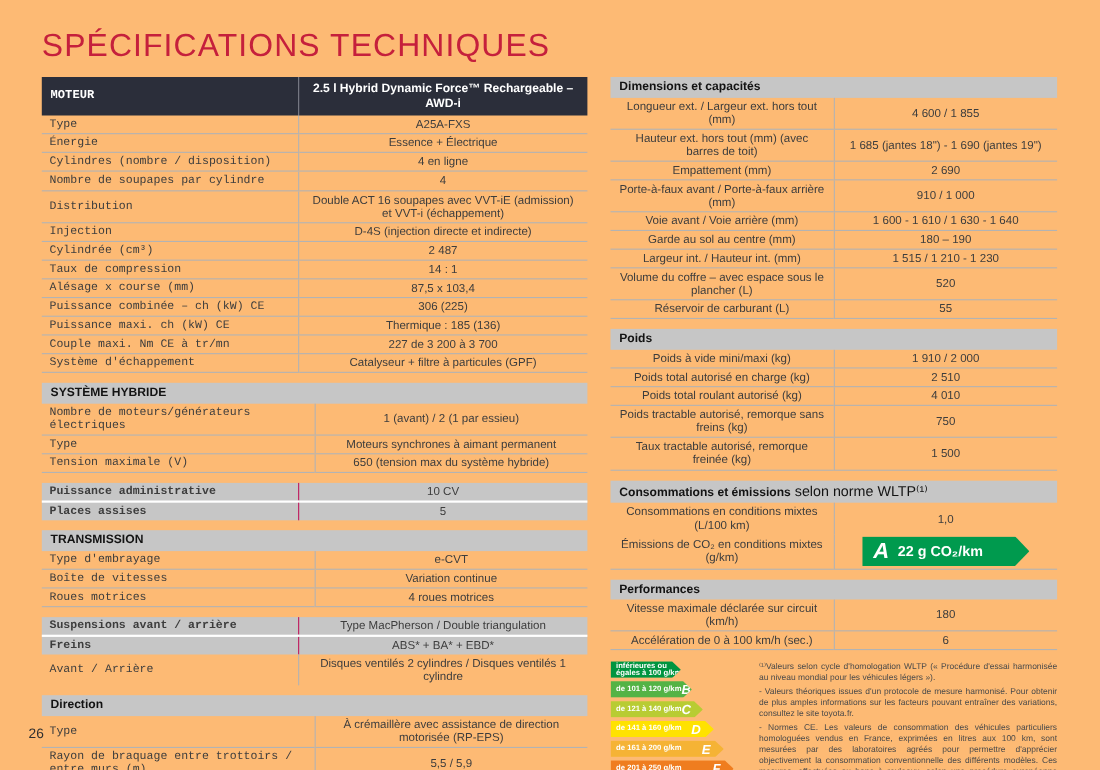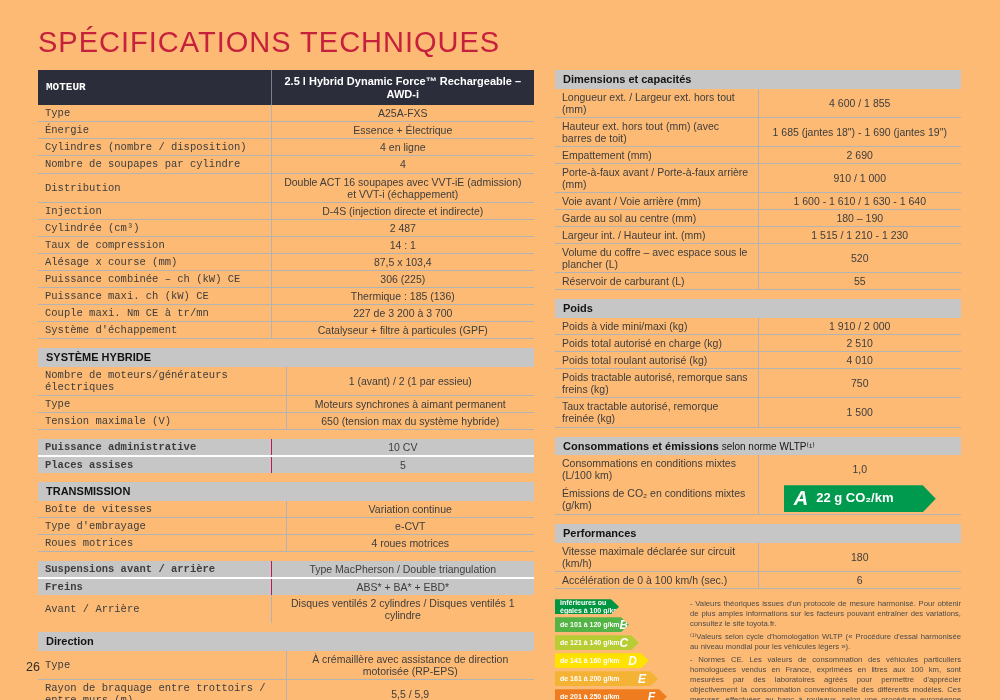--- a/index.html
+++ b/index.html
@@ -11,32 +11,32 @@
     letter-spacing:1px; color:#c5203c; }
 
   .col { position:absolute; top:70px; }
   .col-left  { left:38px;  width:496px; }
   .col-right { left:555px; width:406px; }
 
   table.tbl { width:100%; border-collapse:collapse; table-layout:fixed; border-bottom:1px solid #b3b3b3; }
   table.tbl.nb { border-bottom:none; }
   .tbl td, .tbl th { font-size:10.5px; color:#3d3d3d; padding:2px 7px; line-height:1.15; vertical-align:middle; }
   .col-left  .lab { width:47%;font-family:Liberation Mono, monospace; }
-  .col-right .lab { width:55%; }
+  .col-right .lab { width:55%;text-align:center; }
   .lab { text-align:left; }
   .val { text-align:center; }
   .tbl tbody td.val { border-left:1px solid #b3b3b3; }
   .tbl tbody tr + tr td { border-top:1px solid #b3b3b3; }
 
   .dark-head th { background:#2b2e3a; color:#fff; font-weight:bold; font-size:11px; padding:5px 8px; }
   .dark-head th.val { border-left:1px solid #7c7f8a; }
 
   tr.sect-head td { background:#c6c6c6; color:#131313; font-weight:bold; font-size:11px;
     padding:3px 8px; border-left:none !important; }
-  tr.sect-head .sh-note { font-weight:normal; font-size:10px; }
+  tr.sect-head .sh-note { font-weight:normal; font-size:13px; }
 
   table.gray { border-bottom:none;border-radius:15px; }
   table.gray td { background:#c6c6c6; }
   table.gray td.lab { font-weight:bold; }
   table.gray tbody td.val { border-left:1px solid #be185d; }
   table.gray tbody tr + tr td { border-top:2px solid #fff; }
 
   .mt { margin-top:9px; }
 
   .emission-cell { padding:3px 6px; }
@@ -185,27 +185,27 @@
 
     <table class="tbl mt">
       <tbody>
         <tr class="sect-head">
           <td colspan="2">TRANSMISSION</td>
         </tr>
       </tbody>
       <tbody>
 
           <tr>
+            <td class="lab">Type d'embrayage</td>
+            <td class="val">e-CVT</td>
+          </tr>
+
+          <tr>
             <td class="lab">Boîte de vitesses</td>
             <td class="val">Variation continue</td>
-          </tr>
-
-          <tr>
-            <td class="lab">Type d'embrayage</td>
-            <td class="val">e-CVT</td>
           </tr>
 
           <tr>
             <td class="lab">Roues motrices</td>
             <td class="val">4 roues motrices</td>
           </tr>
         </tbody>
     </table>
 
     <table class="tbl gray mt">
@@ -422,22 +422,22 @@
     <span class="band-letter">E</span>
   </div>
 
   <div class="band" style="width: 112px; background: rgb(239, 125, 31);">
     <span class="band-range">de 201 à 250 g/km</span>
     <span class="band-letter">F</span>
   </div>
 
 </div>
       <div class="notes">
+        <p>⁽¹⁾Valeurs selon cycle d'homologation WLTP (« Procédure d'essai harmonisée au niveau mondial pour les véhicules légers »).</p>
         <p>- Valeurs théoriques issues d'un protocole de mesure harmonisé. Pour obtenir de plus amples informations sur les facteurs pouvant entraîner des variations, consultez le site toyota.fr.</p>
-        <p>⁽¹⁾Valeurs selon cycle d'homologation WLTP (« Procédure d'essai harmonisée au niveau mondial pour les véhicules légers »).</p>
         <p>- Normes CE. Les valeurs de consommation des véhicules particuliers homologuées vendus en France, exprimées en litres aux 100 km, sont mesurées par des laboratoires agréés pour permettre d'apprécier objectivement la consommation conventionnelle des différents modèles. Ces mesures, effectuées au banc à rouleaux, selon une procédure européenne normalisée, représentent un cycle de roulage dit "mixte". La consommation conventionnelle est donc une valeur théorique. La consommation réelle varie quant à elle en fonction du style de conduite et de nombreux autres facteurs tels que l'état de la route, les conditions de circulation et le type de motorisation, l'état du véhicule, la pression des pneumatiques, les conditions climatiques la charge du véhicule, etc.</p>
 
       </div>
     </div>
   </div>
 
   <div class="page-num">26</div>
 </div>
 
 </body></html>

